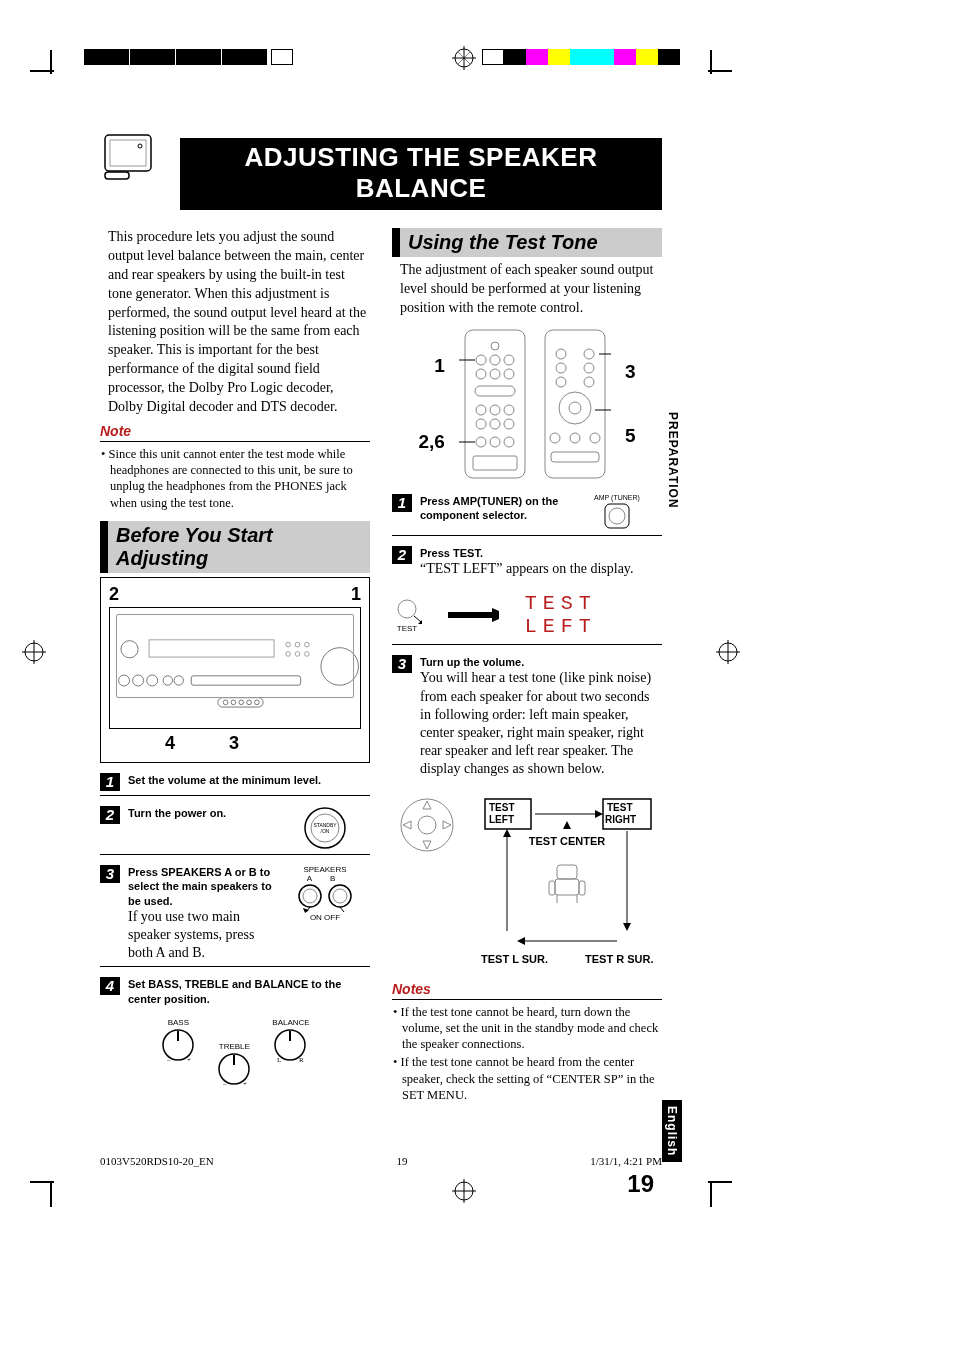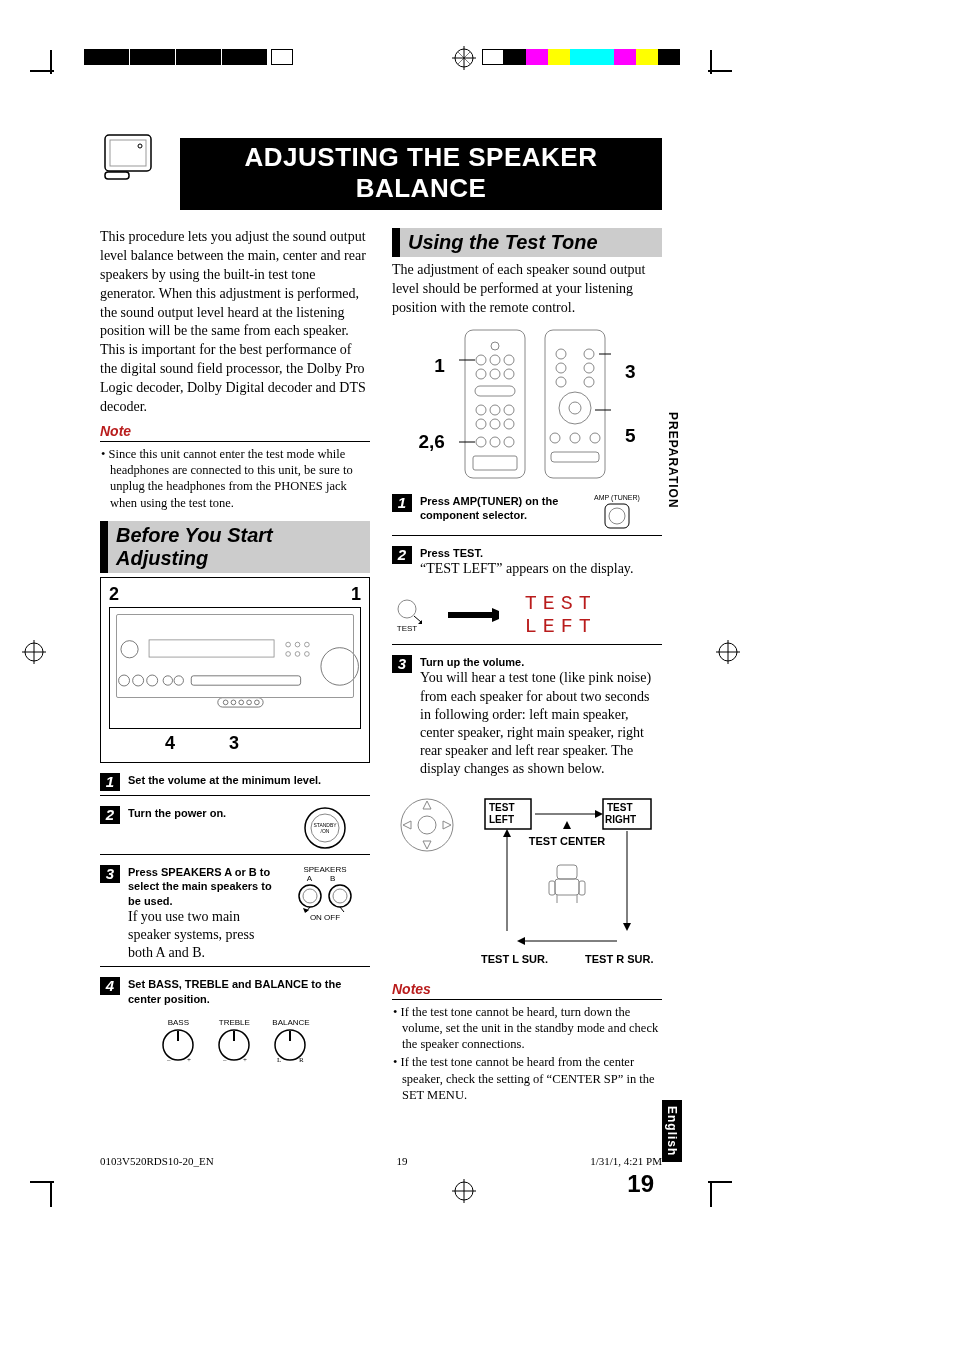--- a/index.html
+++ b/index.html
@@ -48,21 +48,21 @@
     margin-left: 80px;
     margin-bottom: 18px;
     letter-spacing: 0.5px;
   }
   .two-col {
     display: flex;
     gap: 22px;
     width: 100%;
   }
   .col { width: 50%; }
-  p { font-size: 14px; line-height: 1.35; margin: 0 0 6px 0; }
+  p { font-size: 14px; line-height: 1.35; margin: 0 0 6px 8px; }
   .note-label {
     color: #b91c1c;
     font-style: italic;
     font-weight: bold;
     font-family: Arial, Helvetica, sans-serif;
     border-bottom: 1px solid #000;
     font-size: 14px;
     padding-bottom: 2px;
     margin: 6px 0 4px 0;
   }
@@ -353,21 +353,21 @@
           <div style="width:100%; display:flex; justify-content:center; gap:20px; margin-top:4px;">
             <div style="text-align:center;">
               <div class="knob-label">BASS</div>
               <svg width="36" height="36">
                   <circle cx="18" cy="18" r="15" fill="none" stroke="#000" stroke-width="1.5"></circle>
                   <line x1="18" y1="4" x2="18" y2="14" stroke="#000" stroke-width="2"></line>
                   <text x="7" y="35" font-size="7">–</text>
                   <text x="27" y="35" font-size="7">+</text>
                 </svg>
             </div>
-            <div style="text-align:center;">
+            <div style="text-align:center;margin-top:24px;">
               <div class="knob-label">TREBLE</div>
               <svg width="36" height="36">
                   <circle cx="18" cy="18" r="15" fill="none" stroke="#000" stroke-width="1.5"></circle>
                   <line x1="18" y1="4" x2="18" y2="14" stroke="#000" stroke-width="2"></line>
                   <text x="7" y="35" font-size="7">–</text>
                   <text x="27" y="35" font-size="7">+</text>
                 </svg>
             </div>
             <div style="text-align:center;">
               <div class="knob-label">BALANCE</div>

